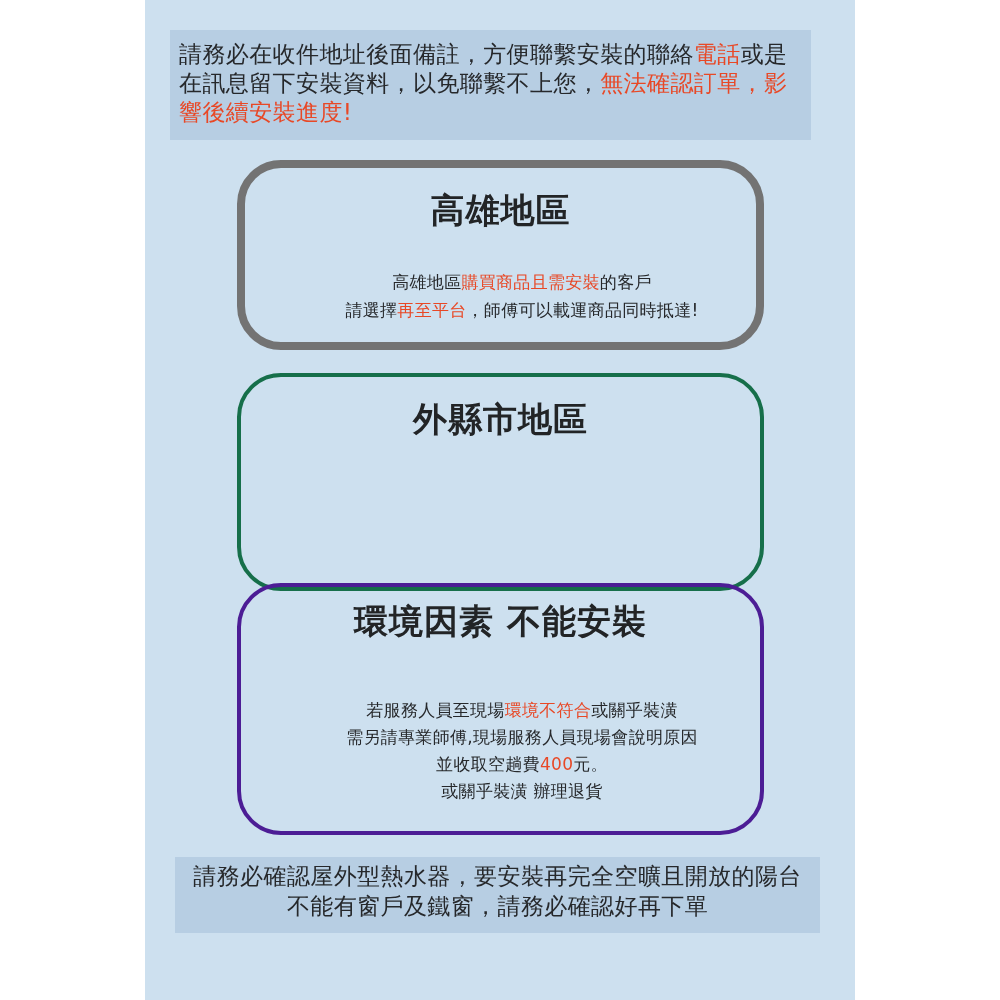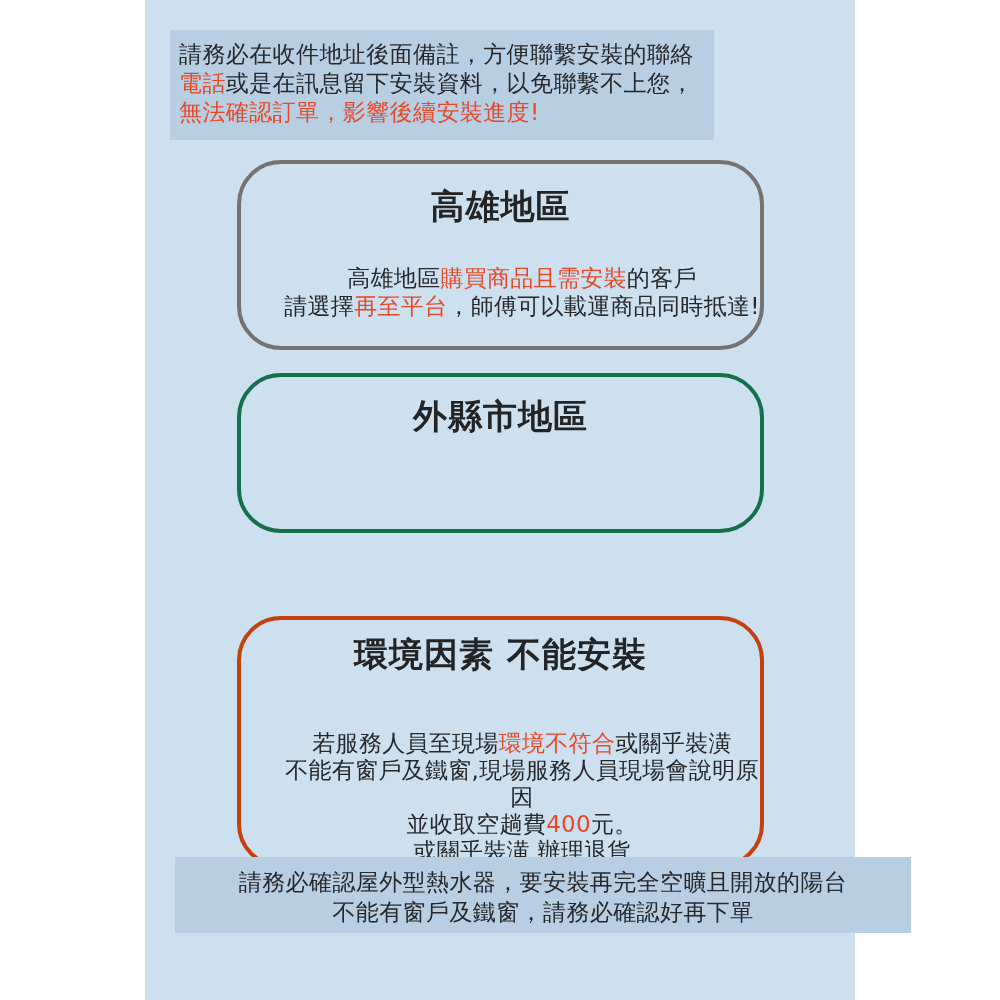--- a/index.html
+++ b/index.html
@@ -22,59 +22,59 @@
     width: 710px; height: 1000px;
     background: #cde0ef;
   }
   .panel {
     position: absolute;
     background: #b7cee3;
     color: #26282b;
   }
   .top-panel {
     left: 170px; top: 30px;
-    width: 544px; height: 110px;
+    width: 641px; height: 110px;
     padding: 10px 10px 0 9px;
     font-size: 23px;
     line-height: 29px;
     letter-spacing: 0.4px;
     text-align: left;
   }
   .bottom-panel {
     left: 175px; top: 857px;
-    width: 736px; height: 76px;
-    padding-top: 10px;
+    width: 645px; height: 76px;
+    padding-top: 4px;
     font-size: 23px;
     line-height: 30px;
     text-align: center;
     letter-spacing: 0.4px;
   }
   .box {
     position: absolute;
     left: 237px;
     width: 527px;
     border-radius: 44px;
     text-align: center;
     background: transparent;
   }
-  .box-navy  { top: 160px; height: 190px; border: 4px solid #737373; }
-  .box-green { top: 373px; height: 160px; border: 4px solid #166f4a; font-family: Liberation Mono, monospace; }
-  .box-red   { top: 616px; height: 252px; border: 4px solid #c2410c; }
+  .box-navy  { top: 160px; height: 190px; border: 8px solid #737373; }
+  .box-green { top: 373px; height: 218px; border: 4px solid #166f4a; }
+  .box-red   { top: 583px; height: 252px; border: 4px solid #4c1d95; }
   .box-title {
     margin-top: 22px;
     font-size: 34px;
     font-weight: bold;
     line-height: 40px;
     color: #222426;
     letter-spacing: 1px;
   }
   .box-red .box-title { margin-top: 14px; }
   .box-body {
     margin-top: 38px;
-    font-size: 23px;
+    font-size: 17px;
     line-height: 28px;
     letter-spacing: 0.3px;
     padding-left: 43px;
   }
   .box-red .box-body { margin-top: 56px; line-height: 27px; }
   .red { color: #e84826; }
 </style>
 </head>
 <body>
 
@@ -94,21 +94,21 @@
   </div>
 
   <div class="box box-green">
     <div class="box-title">外縣市地區</div>
   </div>
 
   <div class="box box-red">
     <div class="box-title">環境因素 不能安裝</div>
     <div class="box-body">
       <div><span>若服務人員至現場</span><span class="red">環境不符合</span><span>或關乎裝潢</span></div>
-      <div>不能有窗戶及鐵窗,現場服務人員現場會說明原因</div>
+      <div>需另請專業師傅,現場服務人員現場會說明原因</div>
       <div><span>並收取空趟費</span><span class="red">400</span><span>元。</span></div>
       <div>或關乎裝潢 辦理退貨</div>
     </div>
   </div>
 
   <div class="panel bottom-panel">
     <div>請務必確認屋外型熱水器，要安裝再完全空曠且開放的陽台</div>
     <div>不能有窗戶及鐵窗，請務必確認好再下單</div>
   </div>
 </div>

